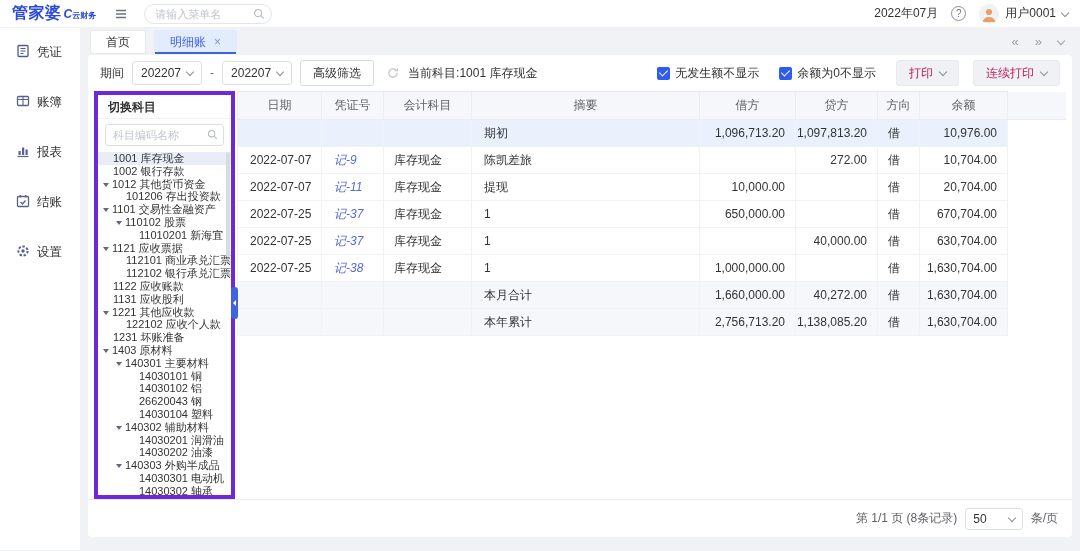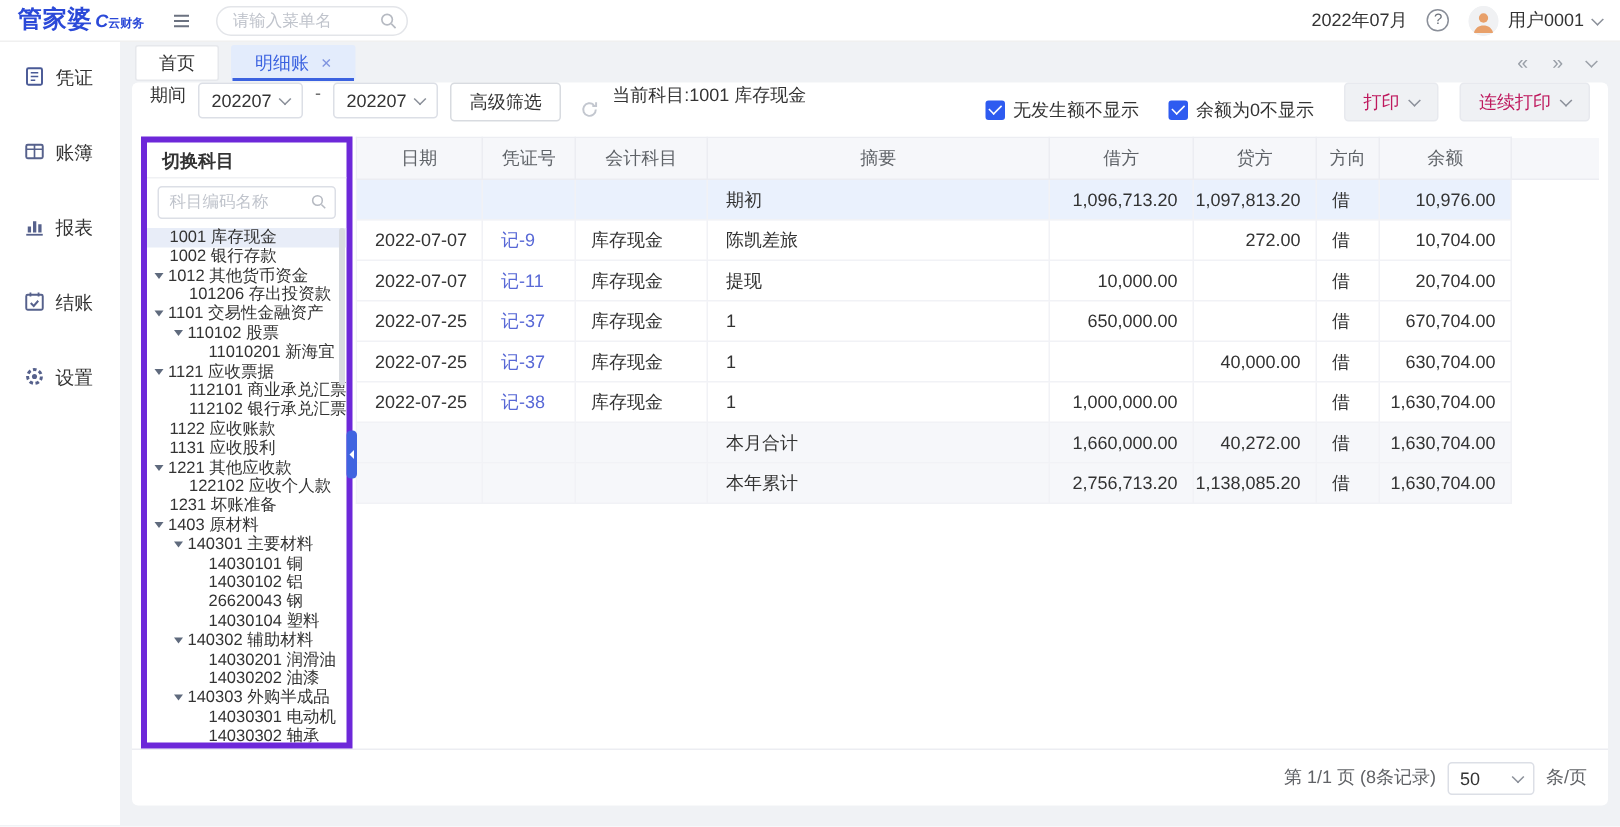--- a/index.html
+++ b/index.html
@@ -35,21 +35,21 @@
   .tabbar { height:27px; flex:none; display:flex; align-items:center; padding-left:10px; }
   .tab { height:24px; line-height:22px; padding:0 15px; background:#fff; border:1px solid #e6e8ec; font-size:12px; margin-right:8px; border-radius:2px; position:relative; cursor:pointer; color:#333; }
   .tab.active { background:#e3ecfc; color:#3b62e0; border-color:#e3ecfc; }
   .tab.active::after { content:""; position:absolute; left:0; right:0; bottom:-1px; height:2px; background:#3b62e0; }
   .tab .close { margin-left:8px; color:#7f94e0; font-size:12px; }
   .tab-controls { margin-left:auto; margin-right:16px; display:flex; gap:16px; color:#9aa0a8; font-size:13px; align-items:center; }
   .tab-controls .chev { border-color:#9aa0a8; }
 
   
   .card { margin:0 8px; background:#fff; border-radius:4px; height:482px; display:flex; flex-direction:column; }
-  .toolbar { height:36px; flex:none; display:flex; padding:0 12px; gap:8px; font-size:12px; }
+  .toolbar { height:36px; flex:none; display:flex; align-items:center; padding:0 12px; gap:8px; font-size:12px; }
   .select { height:24px; min-width:66px; border:1px solid #dcdfe6; border-radius:3px; display:flex; align-items:center; justify-content:space-between; padding:0 8px; gap:6px; background:#fff; color:#333; cursor:pointer; }
   .btn-outline { height:26px; border:1px solid #d8dbe0; background:#fff; border-radius:3px; padding:0 12px; font-size:12px; display:flex; align-items:center; cursor:pointer; color:#333; font-family:inherit; }
   .btn-gray { height:26px; background:#eff1f4; border:1px solid #e7e9ee; border-radius:3px; padding:0 12px; font-size:12px; display:flex; align-items:center; gap:7px; cursor:pointer; color:#be185d; font-family:inherit; }
   .dash { color:#666; }
   .refresh { margin-left:4px; cursor:pointer; display:flex; align-items:center; }
   .subject-text { color:#333; }
   .toolbar-spacer { flex:1; }
   .chk-group { display:flex; align-items:center; gap:5px; margin-left:12px; cursor:pointer; }
   .checkbox { width:13px; height:13px; background:#2e5bf0; border-radius:2px; position:relative; display:inline-block; flex:none; }
   .checkbox::after { content:""; position:absolute; left:3.6px; top:1.4px; width:4px; height:7px; border-right:1.6px solid #fff; border-bottom:1.6px solid #fff; transform:rotate(45deg); }
@@ -76,21 +76,21 @@
   
   .table-area { flex:1; min-width:0; overflow:hidden; }
   table { border-collapse:collapse; table-layout:fixed; width:100%; font-size:12px; color:#333; }
   thead th { height:28px; background:#f6f7fa; font-weight:normal; color:#5f6368; border:1px solid #ecedf2; font-size:12px; text-align:center; }
   tbody td { height:27px; border:1px solid #f1f2f6; background:#fff; }
   th.filler { border-left:none; border-right:none; border-top:none; }
   td.filler { border:none; background:transparent !important; }
   .row-opening td:not(.filler) { background:#eaf1fd; }
   .row-summary td:not(.filler) { background:#f6f7fa; }
   .col-date { padding-left:12px; }
-  .col-voucher { padding-left:12px; }
+  .col-voucher { padding-left:12px;font-style:italic; }
   .col-account { padding-left:10px; }
   .col-summary { padding-left:12px; }
   .col-debit, .col-credit, .col-balance { text-align:right; padding-right:10px; }
   .col-direction { padding-left:10px; }
   .link { color:#5868d6; cursor:pointer; }
 
   
   .pagination { flex:1; border-top:1px solid #ecedf2; display:flex; align-items:center; justify-content:flex-end; padding-right:14px; gap:8px; font-size:12px; color:#606266; }
   .page-select { height:22px; min-width:52px; border:1px solid #dcdfe6; border-radius:3px; padding:0 7px; display:flex; align-items:center; justify-content:space-between; gap:22px; cursor:pointer; color:#333; background:#fff; }
 </style>

